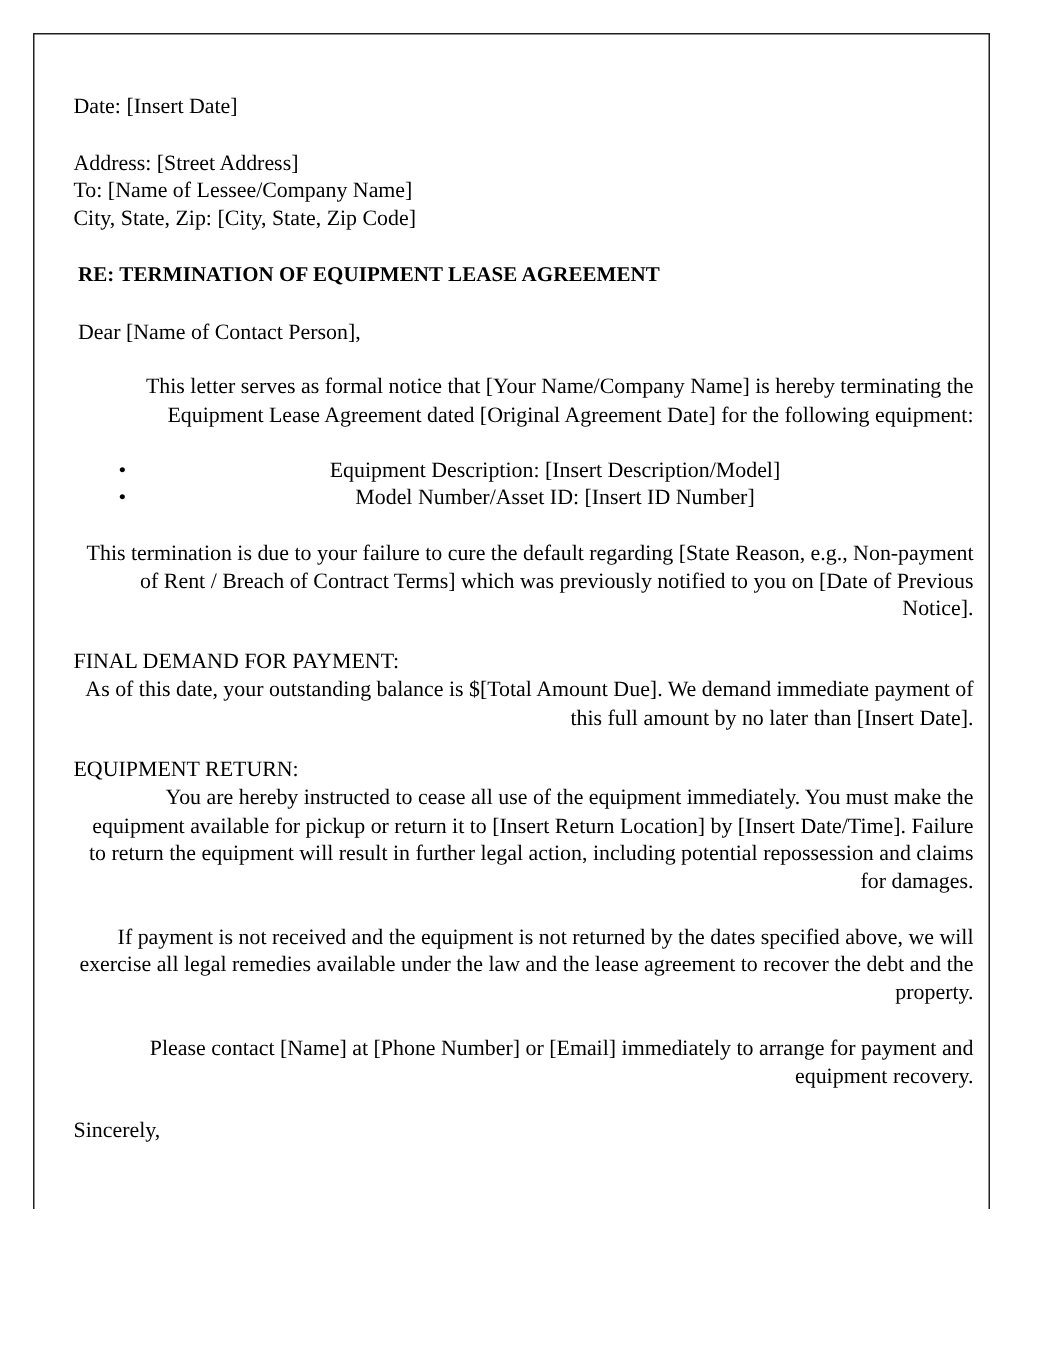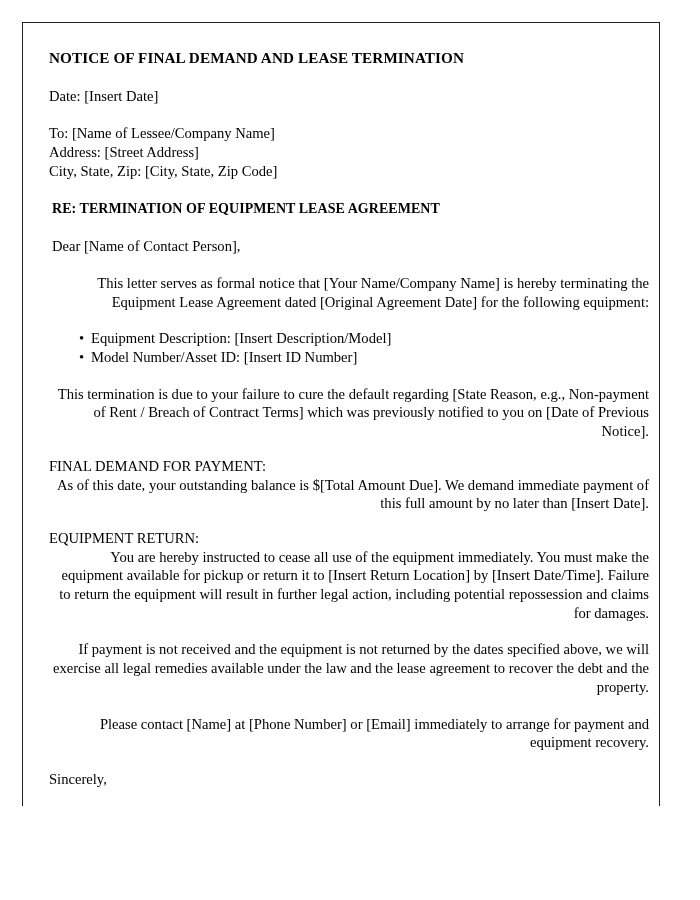--- a/index.html
+++ b/index.html
@@ -71,50 +71,50 @@
   ul.equip-list {
     margin: 0;
     padding: 0 0 0 42px;
     list-style: none;
   }
   ul.equip-list li {
     position: relative;
     margin: 0;
     padding: 0;
     line-height: 18.7px;
+    text-align: center;
   }
   ul.equip-list li::before {
     content: "\2022";
     position: absolute;
     left: -12px;
     top: 0;
   }
 
   .section-head {
     font-weight: normal;
     margin: 0;
   }
 </style>
 </head>
 <body>
 
 <div id="page-sheet">
   <div id="doc-body">
 
-    <p class="title">NOTICE OF FINAL DEMAND AND LEASE TERMINATION</p>
 
     <div class="gap-lg"></div>
 
     <p class="line">Date: [Insert Date]</p>
 
     <div class="gap-lg"></div>
 
     <div>
+      <p class="line">Address: [Street Address]</p>
       <p class="line">To: [Name of Lessee/Company Name]</p>
-      <p class="line">Address: [Street Address]</p>
       <p class="line">City, State, Zip: [City, State, Zip Code]</p>
     </div>
 
     <div class="gap-lg"></div>
 
     <p class="line subject indent">RE: TERMINATION OF EQUIPMENT LEASE AGREEMENT</p>
 
     <div class="gap-lg"></div>
 
     <p class="line indent">Dear [Name of Contact Person],</p>

